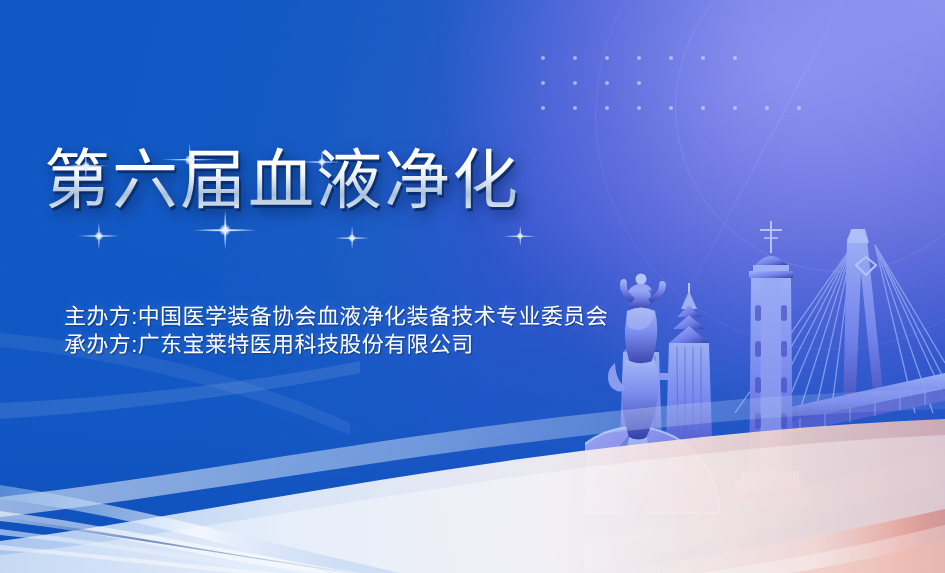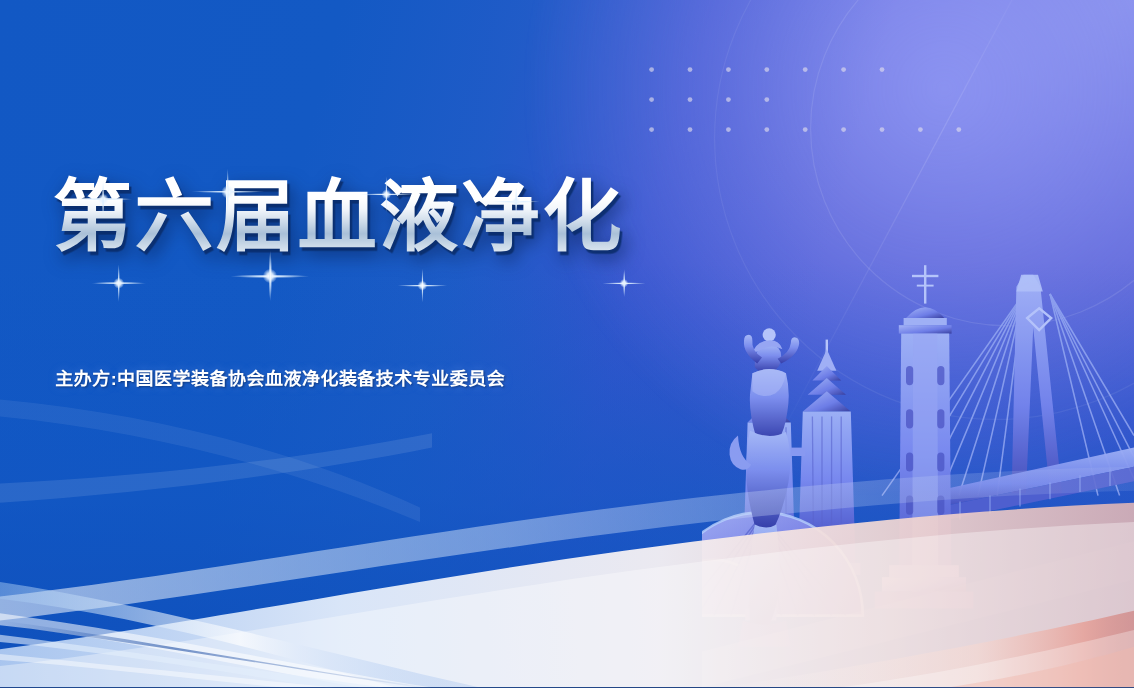--- a/index.html
+++ b/index.html
@@ -71,21 +71,21 @@
 
   
   .text-block{
     position:absolute;left:44px;top:143px;
     z-index:6;
   }
   .title-line{
     position:relative;
     font-size:66px;
     line-height:74px;
-    font-weight:bold;
+    font-weight:normal;
     letter-spacing:2px;
     color:#ffffff;
     background:linear-gradient(to bottom,
         #ffffff 0%, #ffffff 30%,
         #f2f6fb 42%, #cfdcea 56%,
         #a9c0d8 70%, #cddbe9 84%, #eef4fa 100%);
     -webkit-background-clip:text;
     background-clip:text;
     -webkit-text-fill-color:transparent;
     filter:drop-shadow(2px 3px 0 rgba(9,44,104,.85)) drop-shadow(3px 5px 7px rgba(6,30,80,.55));
@@ -108,27 +108,28 @@
   .sparkle i{
     position:absolute;left:50%;top:50%;width:var(--c);height:var(--c);
     transform:translate(-50%,-50%);border-radius:50%;
     background:radial-gradient(circle, #ffffff 0%, rgba(230,243,255,.9) 30%, rgba(150,195,255,0) 72%);
   }
 
   .sub-block{
     position:absolute;left:46px;top:303px;z-index:6;
   }
   .sub-line{
-    font-size:15px;
+    font-size:22px;
     line-height:28px;
-    font-weight:bold;
+    font-weight:normal;
     color:#ffffff;
     letter-spacing:.4px;
     white-space:nowrap;
     text-shadow:1px 1px 2px rgba(8,40,100,.75), 0 0 8px rgba(120,170,255,.35);
+    margin-left:18px;
   }
 </style>
 </head>
 <body>
 
 <div id="banner">
 
   <div class="bg-base"></div>
   <div class="bg-left-blue"></div>
   <div class="bg-bottom-deep"></div>
@@ -427,15 +428,16 @@
       <span class="sparkle" style="left: 352px; top: 238px; --w: 42px; --h: 28px; --t: 1.9px; --c: 8px;">
         <i></i>
       </span>
       <span class="sparkle" style="left: 520px; top: 236px; --w: 36px; --h: 24px; --t: 1.7px; --c: 7px;">
         <i></i>
       </span>
     </div>
 
   <div class="sub-block">
     <div class="sub-line">主办方:中国医学装备协会血液净化装备技术专业委员会</div>
+    <div class="sub-line">承办方:广东宝莱特医用科技股份有限公司</div>
   </div>
 
 </div>
 
 </body></html>

